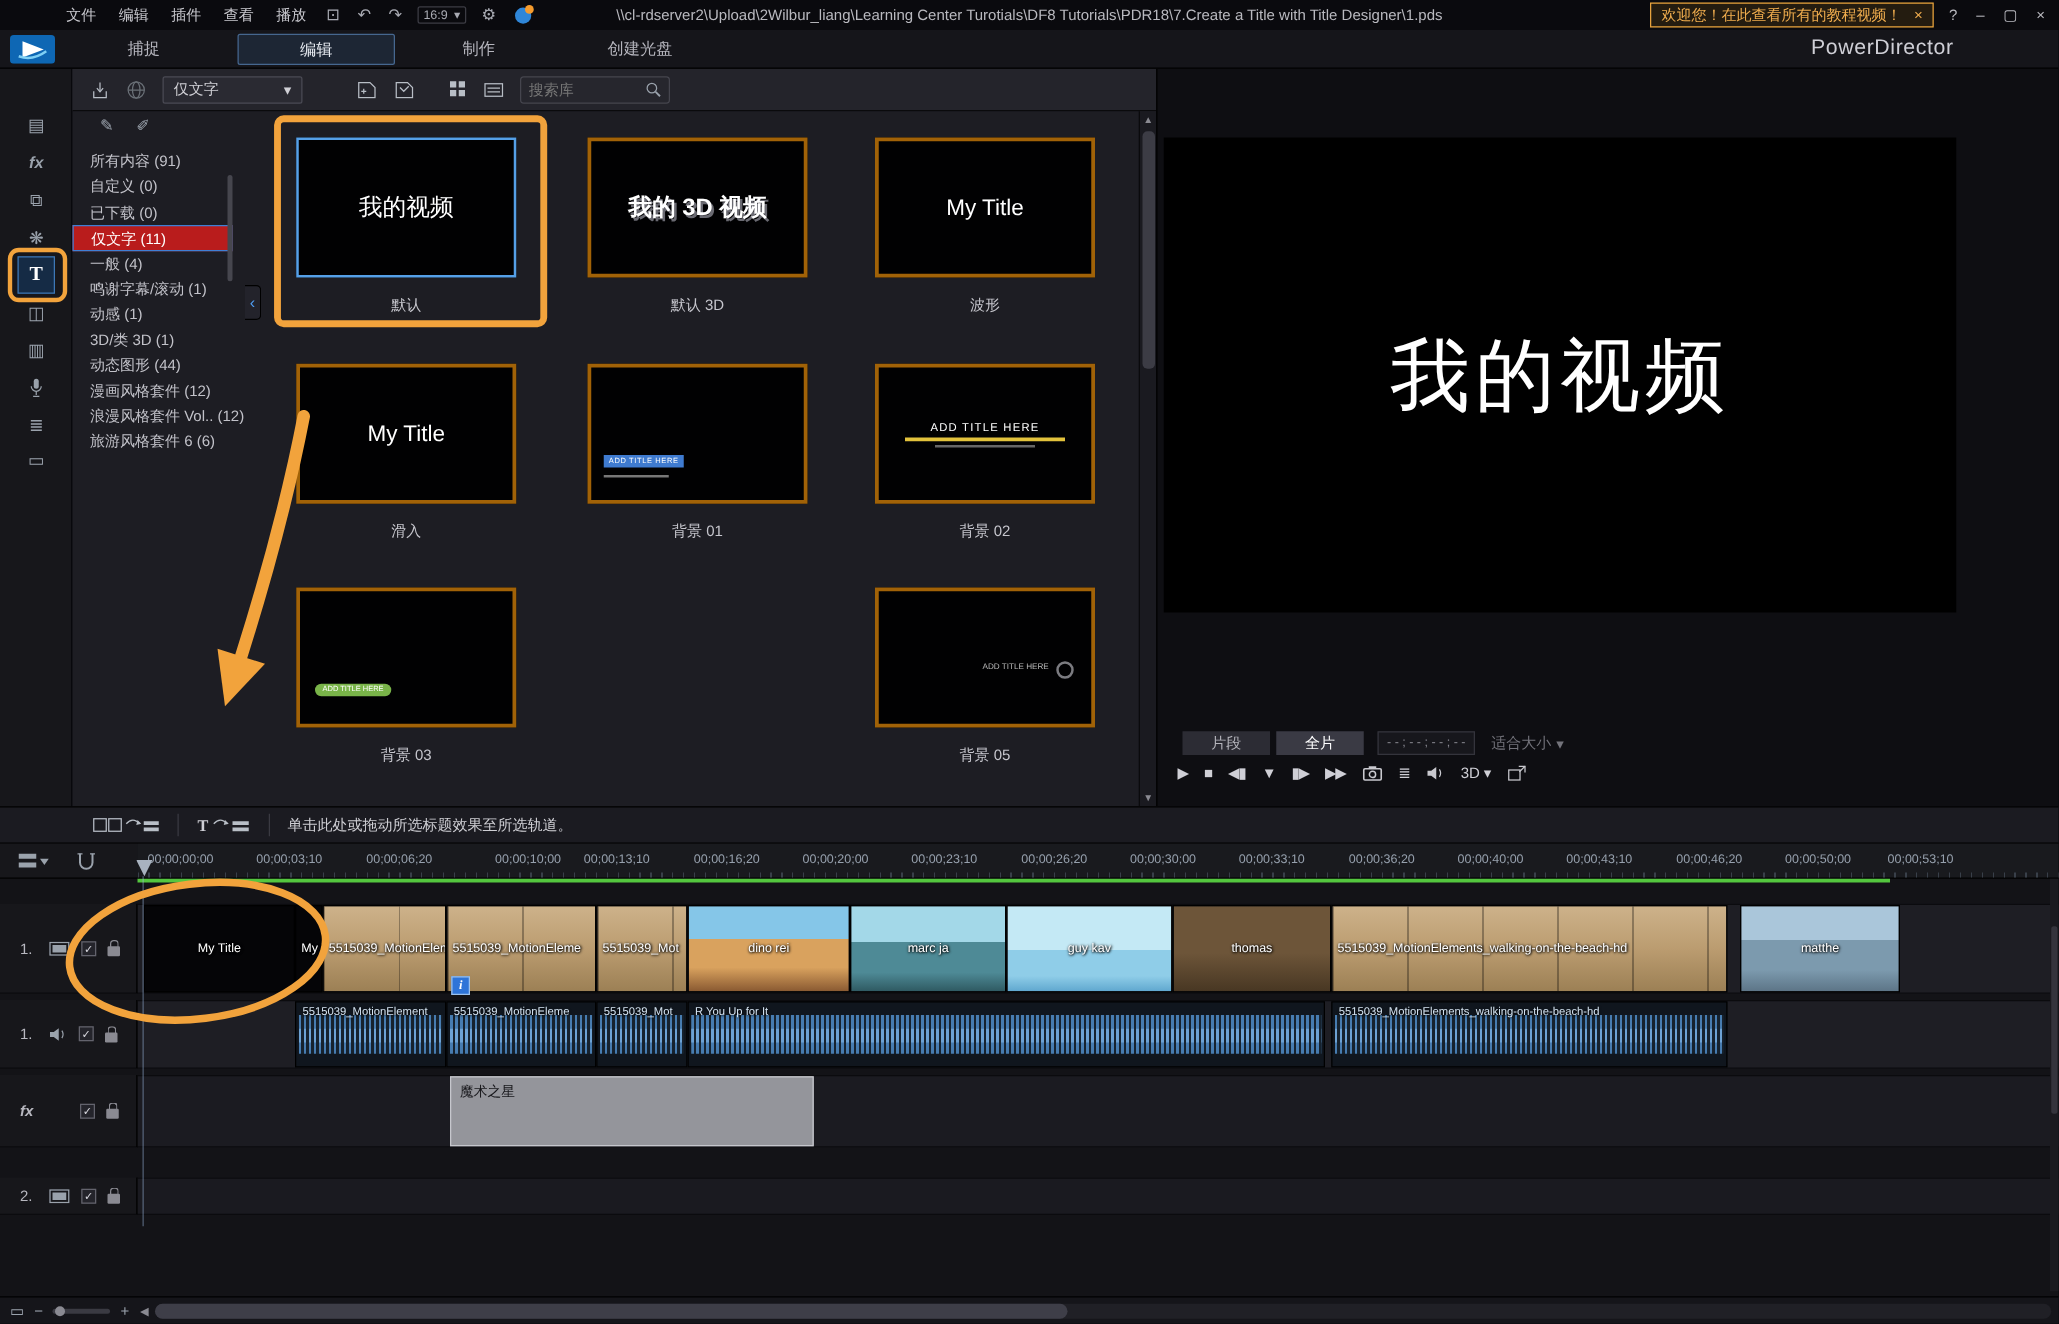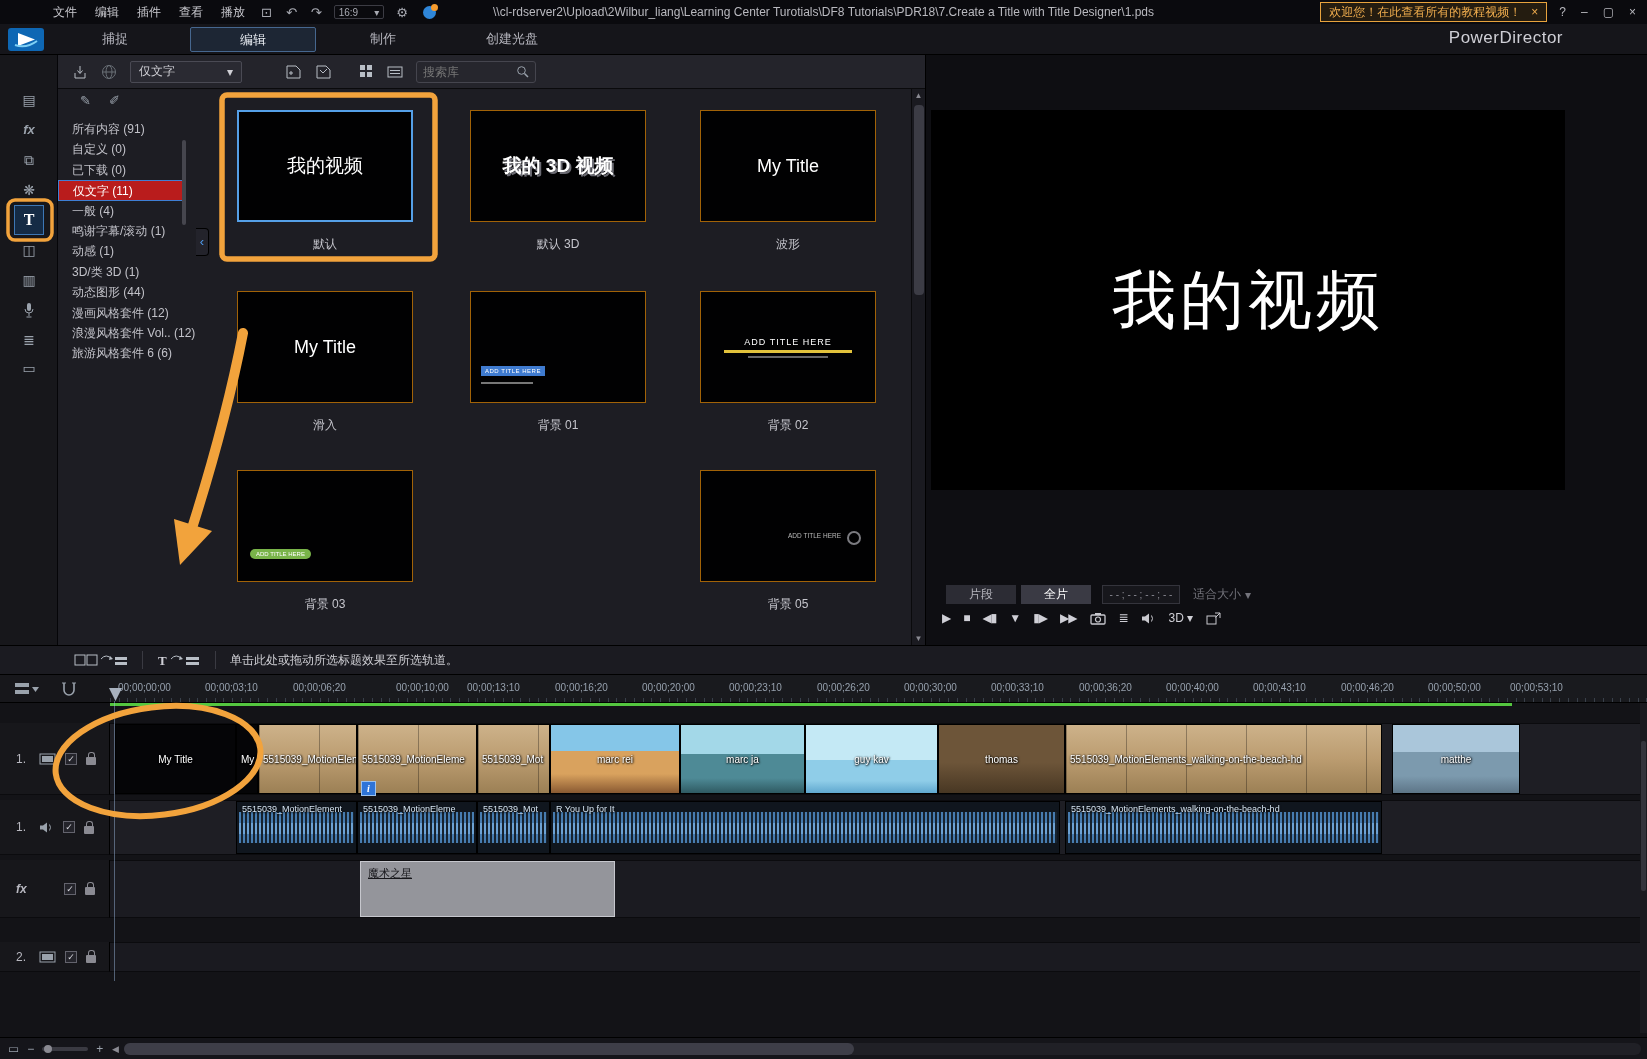--- a/index.html
+++ b/index.html
@@ -5,21 +5,21 @@
   * { box-sizing: border-box; margin:0; padding:0; }
   body { margin:0; background:#000; }
   #screen { position:relative; width:1647px; height:1059px; background:#101014; overflow:hidden;
             font-family:"Liberation Sans","DejaVu Sans",sans-serif; color:#c6c6cc; }
 
   
   #menubar { position:absolute; left:0; top:0; width:100%; height:24px; background:#0a0a0e;
              display:flex; align-items:center; font-size:12px; color:#c9c9cf; padding-left:44px; z-index:6; }
   .mi { padding:0 9px; }
   .tbico { padding:0 7px; font-size:13px; color:#a8aab2; }
-  .ratio { display:inline-flex; align-items:center; gap:16px; border:1px solid #3c3c44; border-radius:2px;
+  .ratio { display:inline-flex; align-items:center; gap:5px; border:1px solid #3c3c44; border-radius:2px;
            padding:0 4px; margin:0 5px; font-size:10px; height:14px; color:#a8aab2; }
   .bell { position:relative; width:13px; height:13px; background:#2f86d8; border-radius:50%; margin:0 8px; display:inline-block; }
   .bell::after { content:''; position:absolute; right:-2px; top:-2px; width:7px; height:7px; background:#f59b2d; border-radius:50%; }
   .titlepath { position:absolute; left:50%; transform:translateX(-50%); color:#b9b9bf; white-space:nowrap; font-size:12px; }
   #mb-right { position:absolute; right:8px; top:0; height:24px; display:flex; align-items:center; gap:9px;padding-left:21px; }
   .banner { display:flex; align-items:center; gap:10px; border:1px solid #e8a33d; background:#241c10;
             color:#f0ad4e; padding:1px 8px; font-size:12px; height:20px; }
   .winbtn { color:#b9b9bf; font-size:12px; padding:0 3px; }
 
   
@@ -51,21 +51,21 @@
   #catops { position:absolute; left:22px; top:4px; display:flex; gap:18px; color:#9aa2ac; font-size:13px; }
   #cats { position:absolute; left:0; top:30px; }
   .cat { height:20.4px; line-height:20.4px; padding-left:14px; font-size:12px; color:#c2c2c9; white-space:nowrap; width:128px; }
   .cat.sel { border:1px solid #3f7fd4; background:#b91c1c; color:#fff; }
   .catbar { position:absolute; left:124px; top:51px; width:4px; height:85px; background:#46464e; border-radius:2px; }
   .collapse { position:absolute; left:138px; top:139px; width:13px; height:28px; background:#23232b;
               border:1px solid #000; border-left:none; border-radius:0 4px 4px 0; color:#4f9cf0;
               font-size:13px; text-align:center; line-height:26px; }
   #grid { position:absolute; left:162px; top:0; width:690px; height:100%; }
   .card { position:absolute; width:176px; }
-  .thumb { width:176px; height:112px; background:#010102; border:1px solid #a16207; position:relative;
+  .thumb { width:176px; height:112px; background:#010102; border:3px solid #a16207; position:relative;
            display:flex; align-items:center; justify-content:center; overflow:hidden; }
   .thumb.selth { border:2px solid #55a0e8; }
   .clabel { text-align:center; margin-top:14px; font-size:12px; color:#c6c6cd; }
   .tp-default { color:#fff; font-size:19px; }
   .tp-3d { color:#fff; font-size:19px; font-weight:bold; text-shadow:2px 2px 0 #6a6a72; }
   .tp-mytitle { color:#fff; font-size:18px; }
   .band-blue { position:absolute; left:10px; bottom:26px; background:#3f7bd0; color:#fff; font-size:6px; padding:2px 4px; letter-spacing:.5px; }
   .subline-01 { position:absolute; left:10px; bottom:18px; width:52px; height:2px; background:#777; }
   .t02txt { font-size:9px; color:#fff; letter-spacing:1px; text-align:center; }
   .t02bar { width:128px; height:3px; background:#e2c23c; margin:3px auto 0; }
@@ -507,21 +507,21 @@
     <div class="vclip kind-beach thumbs" style="left:258px;width:99px;">
         <span class="lbl">5515039_MotionElement</span>
       </div>
     <div class="vclip kind-beach thumbs" style="left:357px;width:120px;">
         <span class="lbl">5515039_MotionEleme</span>
       </div>
     <div class="vclip kind-beach thumbs" style="left:477px;width:73px;">
         <span class="lbl">5515039_Mot</span>
       </div>
     <div class="vclip kind-desert ctr" style="left:550px;width:130px;">
-        <span class="lbl">marc rei</span>
+        <span class="lbl">dino rei</span>
       </div>
     <div class="vclip kind-surf ctr" style="left:805px;width:133px;">
         <span class="lbl">guy kav</span>
       </div>
     <div class="vclip kind-cliff ctr" style="left:680px;width:125px;">
         <span class="lbl">marc ja</span>
       </div>
     <div class="vclip kind-hats ctr" style="left:938px;width:127px;">
         <span class="lbl">thomas</span>
       </div>
@@ -543,21 +543,21 @@
     <div class="aclip" style="left:477px;width:73px;">
         <span class="albl">5515039_Mot</span>
       </div>
     <div class="aclip" style="left:550px;width:510px;">
         <span class="albl">R You Up for It</span>
       </div>
     <div class="aclip" style="left:1065px;width:317px;">
         <span class="albl">5515039_MotionElements_walking-on-the-beach-hd</span>
       </div>
 
-    <div class="fxclip" style="left:360px;width:255px;text-decoration:underline;"><span>魔术之星</span></div>
+    <div class="fxclip" style="left:360px;width:291px;"><span>魔术之星</span></div>
 
     <div id="tlscroll">
       <div id="zoomctl">
         <span>▭</span>
         <span>−</span>
         <div class="zslider">
             <div class="zthumb"></div>
           </div>
         <span>+</span>
       </div>

